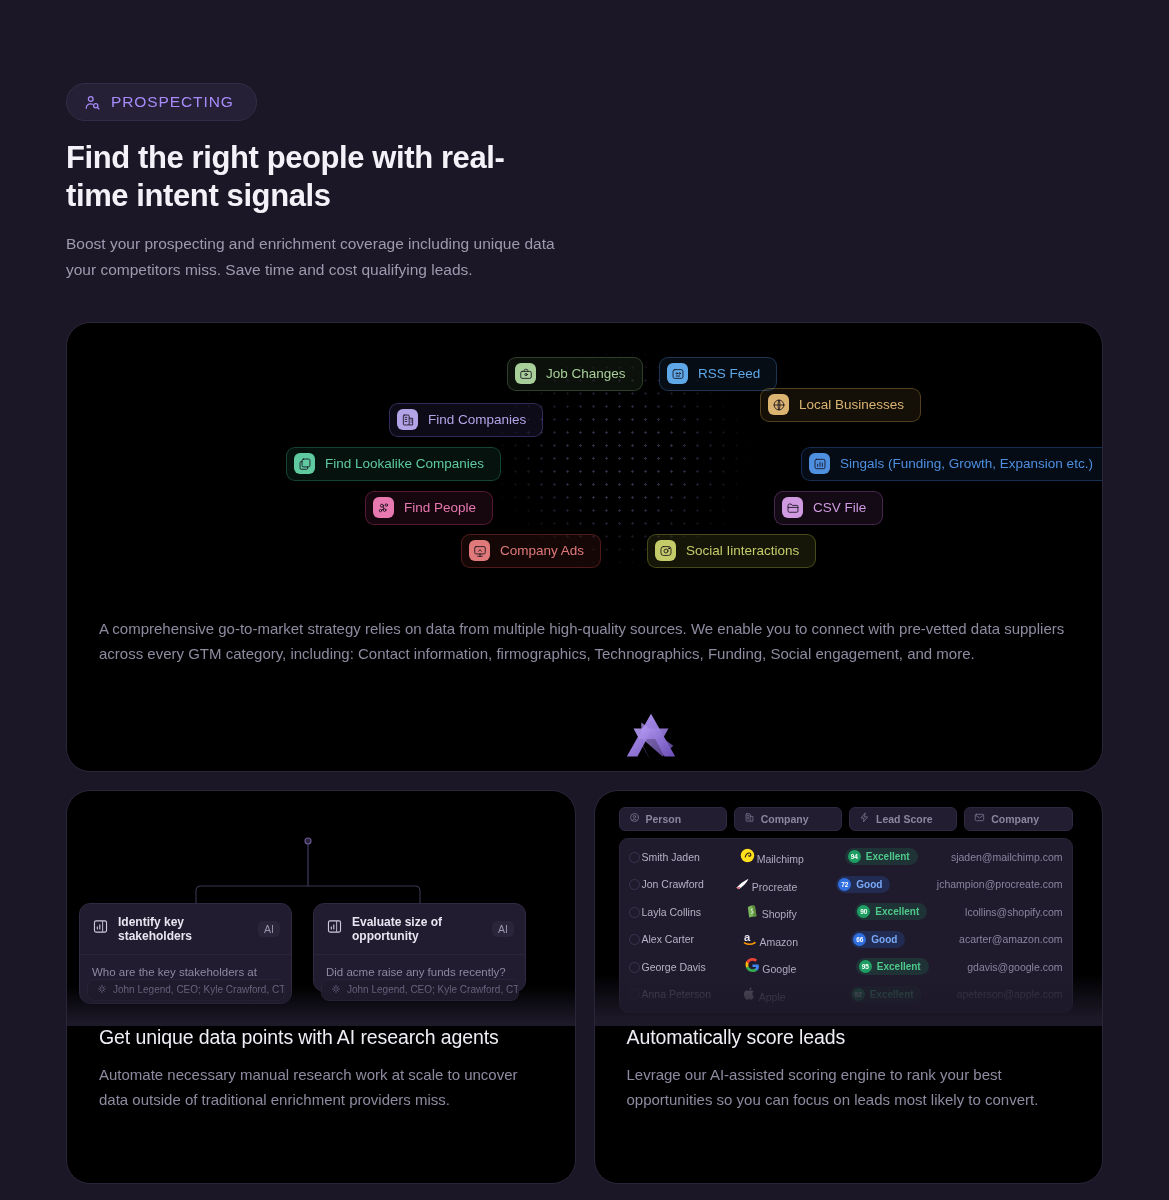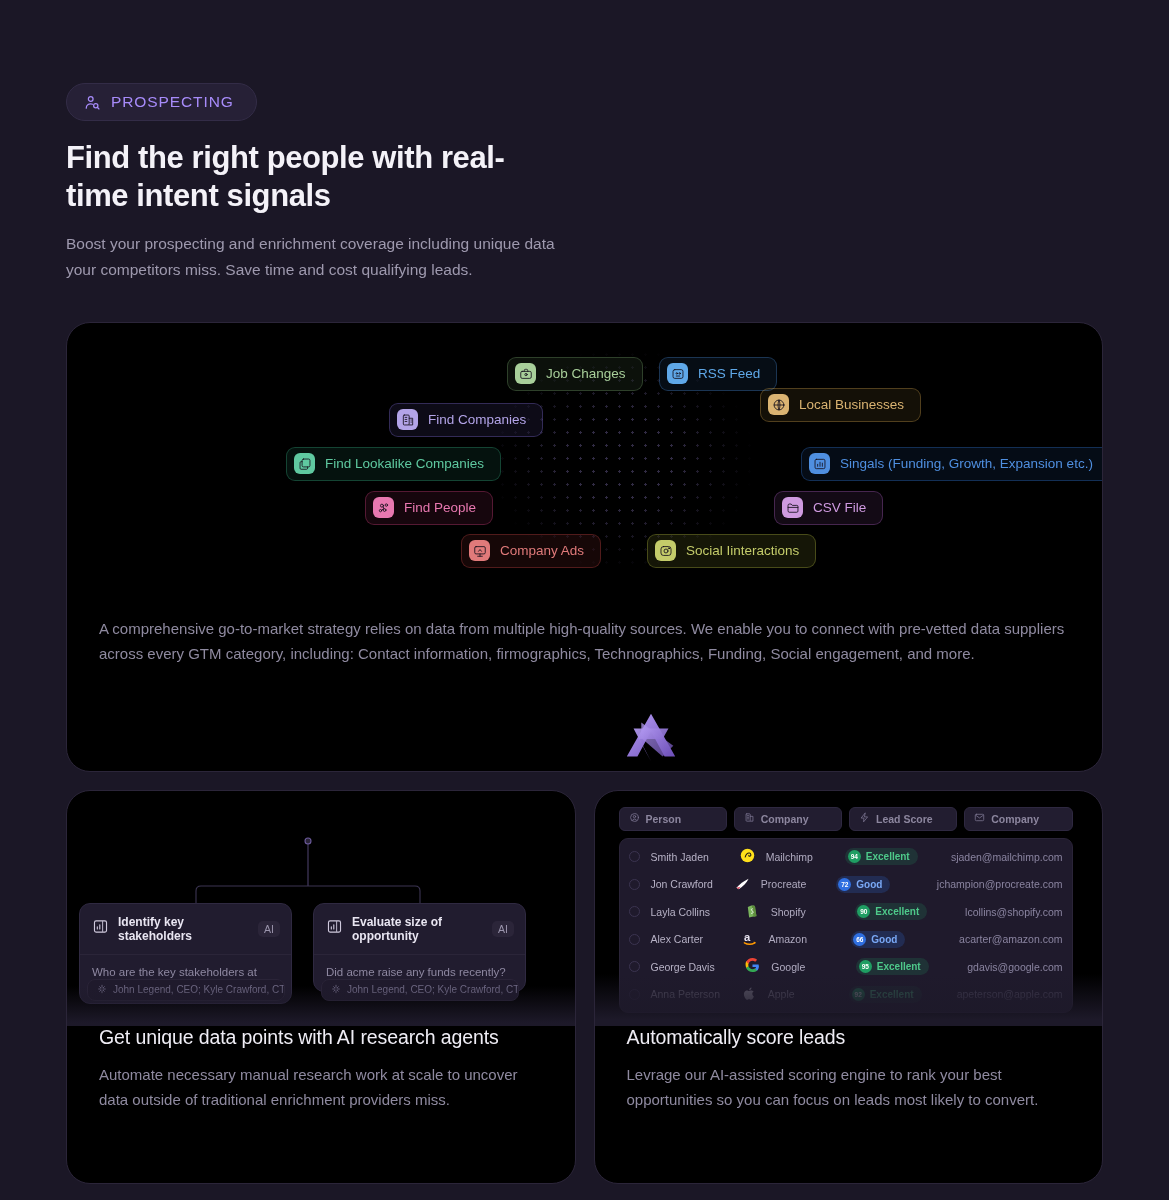--- a/index.html
+++ b/index.html
@@ -104,21 +104,21 @@
   
   .tbl { position:absolute; left:24px; top:16px; width:454px; }
   .tbl-head { display:flex; gap:7px; }
   .th {
     flex:1; height:24px; border:1px solid #2e2840; border-radius:6px;
     background:#221d30; display:flex; align-items:center; gap:6px; padding:0 9px;
     font-size:10.5px; color:#8c869e;font-weight:bold;
   }
   .tbl-rows { margin-top:7px; border:1px solid #2a2438; border-radius:9px; background:#1f1a2c; padding:4px 0; }
   .tr { display:flex; align-items:center; height:27.5px; font-size:10.5px; }
-  .td { display:flex; align-items:center; gap:11px; padding:0 9px; }
+  .td { display:flex; align-items:flex-end; gap:2px; padding:0 9px; }
   .td.c-person { width:118px; }
   .td.c-company { width:112px; }
   .td.c-score { width:112px; }
   .td.c-email { flex:1; }
   .cbx { width:11px; height:11px; border-radius:50%; border:1px solid #3b3450; flex:0 0 auto; }
   .pname { color:#b7b2c6; }
   .cname { color:#b0abc0; }
   .email { color:#8a84a0; text-decoration-color:#3a3350; text-underline-offset:3px; }
   .score {
     display:inline-flex; align-items:center; gap:5px; border-radius:11px;

